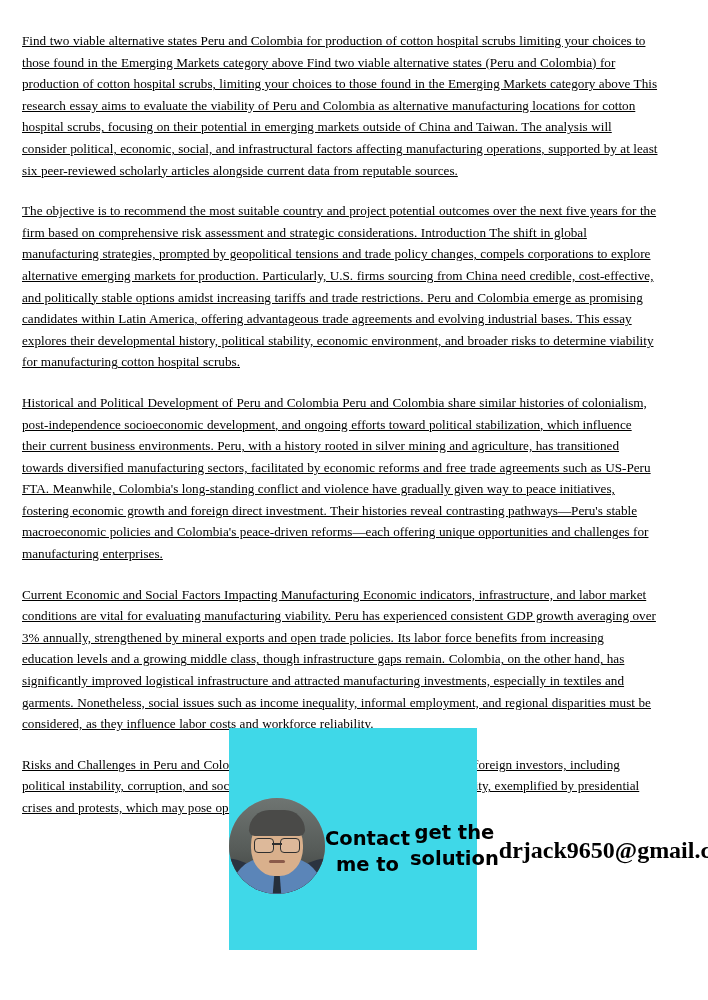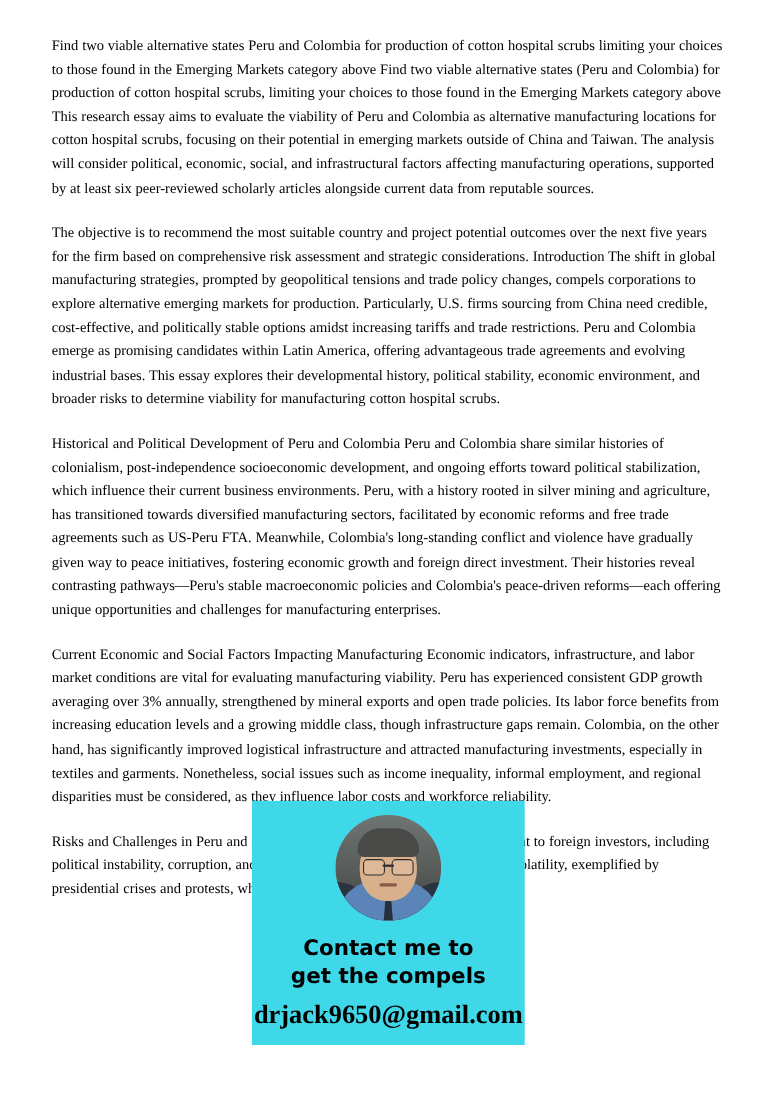--- a/index.html
+++ b/index.html
@@ -11,43 +11,44 @@
     width: 708px;
     height: 1000px;
     position: relative;
     font-family: "Liberation Serif", serif;
     color: #000000;
     overflow: hidden;
   }
   .page {
     position: absolute;
     inset: 0;
-    padding: 30px 50px 0 47px;
+    padding: 30px 50px 0 22px;
     box-sizing: border-box;
+    text-decoration: underline;
   }
   .para {
     font-size: 13.2px;
     line-height: 21.6px;
     text-align: left;
     margin: 0 0 19px 0;
     word-spacing: 0.2px;
   }
   .para:last-child {
     margin-bottom: 0;
   }
   
   .overlay-card {
     position: absolute;
     left: 229px;
     top: 728px;
     width: 248px;
     height: 222px;
     background: #3fd8e8;
     display: flex;
-    flex-direction: column;
+    flex-direction: row;
     align-items: center;
     box-sizing: border-box;
     padding-top: 13px;
     z-index: 5;
   }
   .avatar {
     width: 96px;
     height: 96px;
     border-radius: 50%;
     overflow: hidden;
@@ -199,15 +200,15 @@
     <div class="shirt"></div>
     <div class="tie"></div>
     <div class="neck"></div>
     <div class="head"></div>
     <div class="hair"></div>
     <div class="glasses"></div>
     <div class="bridge"></div>
     <div class="mouth"></div>
   </div>
   <div class="overlay-line1">Contact me to</div>
-  <div class="overlay-line2">get the compels</div>
+  <div class="overlay-line2">get the solution</div>
   <div class="overlay-email">drjack9650@gmail.com</div>
 </div>
 
 </body></html>

